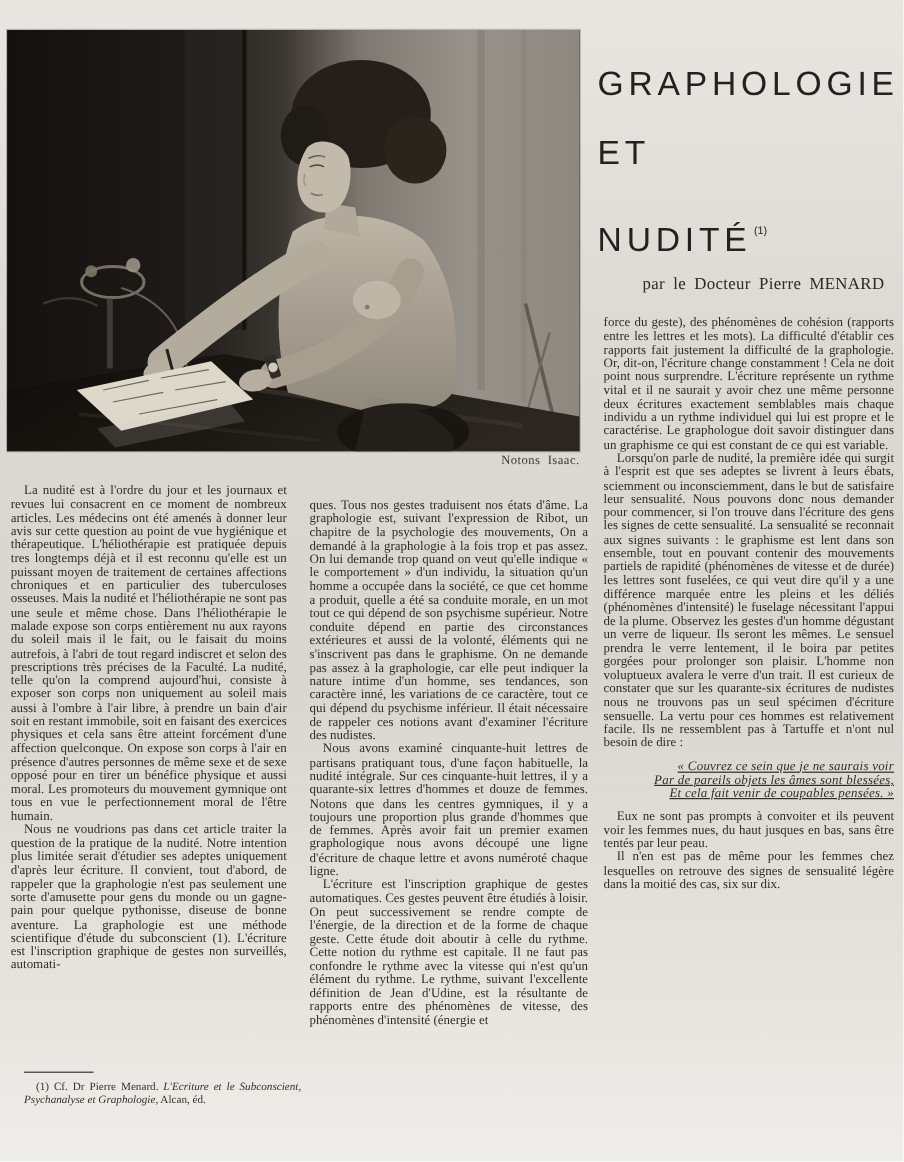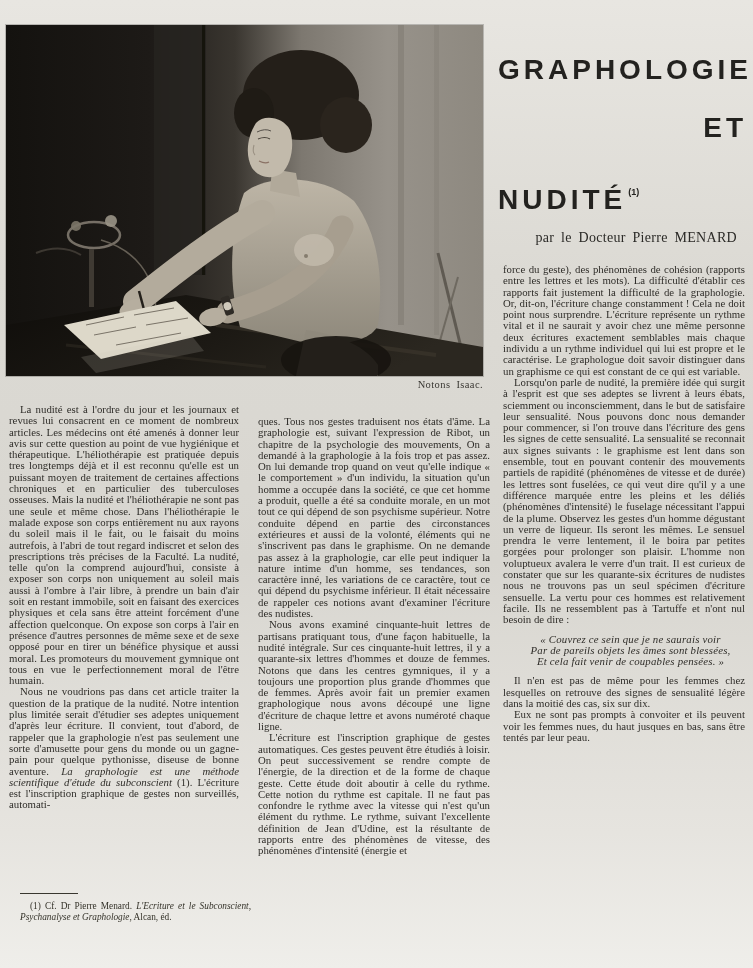--- a/index.html
+++ b/index.html
@@ -16,38 +16,38 @@
   }
   .photo svg { display:block; width:100%; height:100%; }
   .photo-caption {
     position:absolute; left:6px; top:379px; width:477px;
     text-align:right; font-size:10.5px; letter-spacing:.4px; word-spacing:3px; color:#3a3833;
   }
   
   .masthead { position:absolute; left:498px; top:55px; width:249px; color:#23221f; }
   .t-line {
     font-family:"Liberation Sans","DejaVu Sans",sans-serif;
-    font-size:28px; line-height:29px; letter-spacing:4px; white-space:nowrap; font-weight:700;
+    font-size:28px; line-height:29px; letter-spacing:4px; white-space:nowrap; font-weight:400;
   }
-  .t-line2 { margin-top:29px;text-align:right; }
+  .t-line2 { margin-top:29px; }
   .t-line3 { margin-top:36px; }
   .t-line sup { font-size:9px; letter-spacing:0; vertical-align:14px; margin-left:2px; }
   .byline {
     margin-top:16px; text-align:right; padding-right:10px;
     font-size:14px; letter-spacing:.3px; word-spacing:3px; color:#2b2a27;
   }
   
   .col { position:absolute; font-size:10.8px; line-height:11.3px; color:#2f2d29; }
   .col-1 { left:9px;   top:404px; width:230px; }
   .col-2 { left:258px; top:416px; width:232px; }
   .col-3 { left:503px; top:264px; width:242px; }
   .col p { margin:0; text-align:justify; hyphens:auto; }
   .col p.indent { text-indent:11px; }
-  .col .it { font-style:italic; }
-  .col p.quote { margin:8px 0 8px 13px; font-style:italic; text-align:center; letter-spacing:.2px; }
+  .col .it { }
+  .col p.quote { margin:8px 0 8px 13px; font-style:italic; text-align:right; letter-spacing:.2px;text-decoration:underline; }
   .qline { display:block; }
   
   .footnote { position:absolute; left:20px; top:893px; width:231px; }
   .fn-rule { width:58px; border-top:1.6px solid #39372f; margin:0 0 7px 0; }
   .footnote p { margin:0; font-size:9.3px; line-height:10.6px; text-align:justify; text-indent:10px; color:#343229; }
   .footnote .it { font-style:italic; }
 </style>
 </head>
 <body>
 
@@ -155,22 +155,22 @@
       <p class="indent"><span>L'écriture est l'inscription graphique de gestes automatiques. Ces gestes peuvent être étudiés à loisir. On peut successivement se rendre compte de l'énergie, de la direction et de la forme de chaque geste. Cette étude doit aboutir à celle du rythme. Cette notion du rythme est capitale. Il ne faut pas confondre le rythme avec la vitesse qui n'est qu'un élément du rythme. Le rythme, suivant l'excellente définition de Jean d'Udine, est la résultante de rapports entre des phénomènes de vitesse, des phénomènes d'intensité (énergie et</span></p>
     </div>
   <div class="col col-3">
       <p><span>force du geste), des phénomènes de cohésion (rapports entre les lettres et les mots). La difficulté d'établir ces rapports fait justement la difficulté de la graphologie. Or, dit-on, l'écriture change constamment ! Cela ne doit point nous surprendre. L'écriture représente un rythme vital et il ne saurait y avoir chez une même personne deux écritures exactement semblables mais chaque individu a un rythme individuel qui lui est propre et le caractérise. Le graphologue doit savoir distinguer dans un graphisme ce qui est constant de ce qui est variable.</span></p>
       <p class="indent"><span>Lorsqu'on parle de nudité, la première idée qui surgit à l'esprit est que ses adeptes se livrent à leurs ébats, sciemment ou inconsciemment, dans le but de satisfaire leur sensualité. Nous pouvons donc nous demander pour commencer, si l'on trouve dans l'écriture des gens les signes de cette sensualité. La sensualité se reconnait aux signes suivants : le graphisme est lent dans son ensemble, tout en pouvant contenir des mouvements partiels de rapidité (phénomènes de vitesse et de durée) les lettres sont fuselées, ce qui veut dire qu'il y a une différence marquée entre les pleins et les déliés (phénomènes d'intensité) le fuselage nécessitant l'appui de la plume. Observez les gestes d'un homme dégustant un verre de liqueur. Ils seront les mêmes. Le sensuel prendra le verre lentement, il le boira par petites gorgées pour prolonger son plaisir. L'homme non voluptueux avalera le verre d'un trait. Il est curieux de constater que sur les quarante-six écritures de nudistes nous ne trouvons pas un seul spécimen d'écriture sensuelle. La vertu pour ces hommes est relativement facile. Ils ne ressemblent pas à Tartuffe et n'ont nul besoin de dire :</span></p>
       <p class="quote">
         <span class="qline">« Couvrez ce sein que je ne saurais voir</span>
         <span class="qline">Par de pareils objets les âmes sont blessées,</span>
         <span class="qline">Et cela fait venir de coupables pensées. »</span>
       </p>
+      <p class="indent"><span>Eux ne sont pas prompts à convoiter et ils peuvent voir les femmes nues, du haut jusques en bas, sans être tentés par leur peau.</span></p>
       <p class="indent"><span>Il n'en est pas de même pour les femmes chez lesquelles on retrouve des signes de sensualité légère dans la moitié des cas, six sur dix.</span></p>
-      <p class="indent"><span>Eux ne sont pas prompts à convoiter et ils peuvent voir les femmes nues, du haut jusques en bas, sans être tentés par leur peau.</span></p>
     </div>
 
   <div class="footnote">
     <div class="fn-rule"></div>
     <p><span>(1) Cf. Dr Pierre Menard. </span><span class="it">L'Ecriture et le Subconscient, Psychanalyse et Graphologie</span><span>, Alcan, éd.</span></p>
   </div>
 
 </div>
 
 </body></html>

